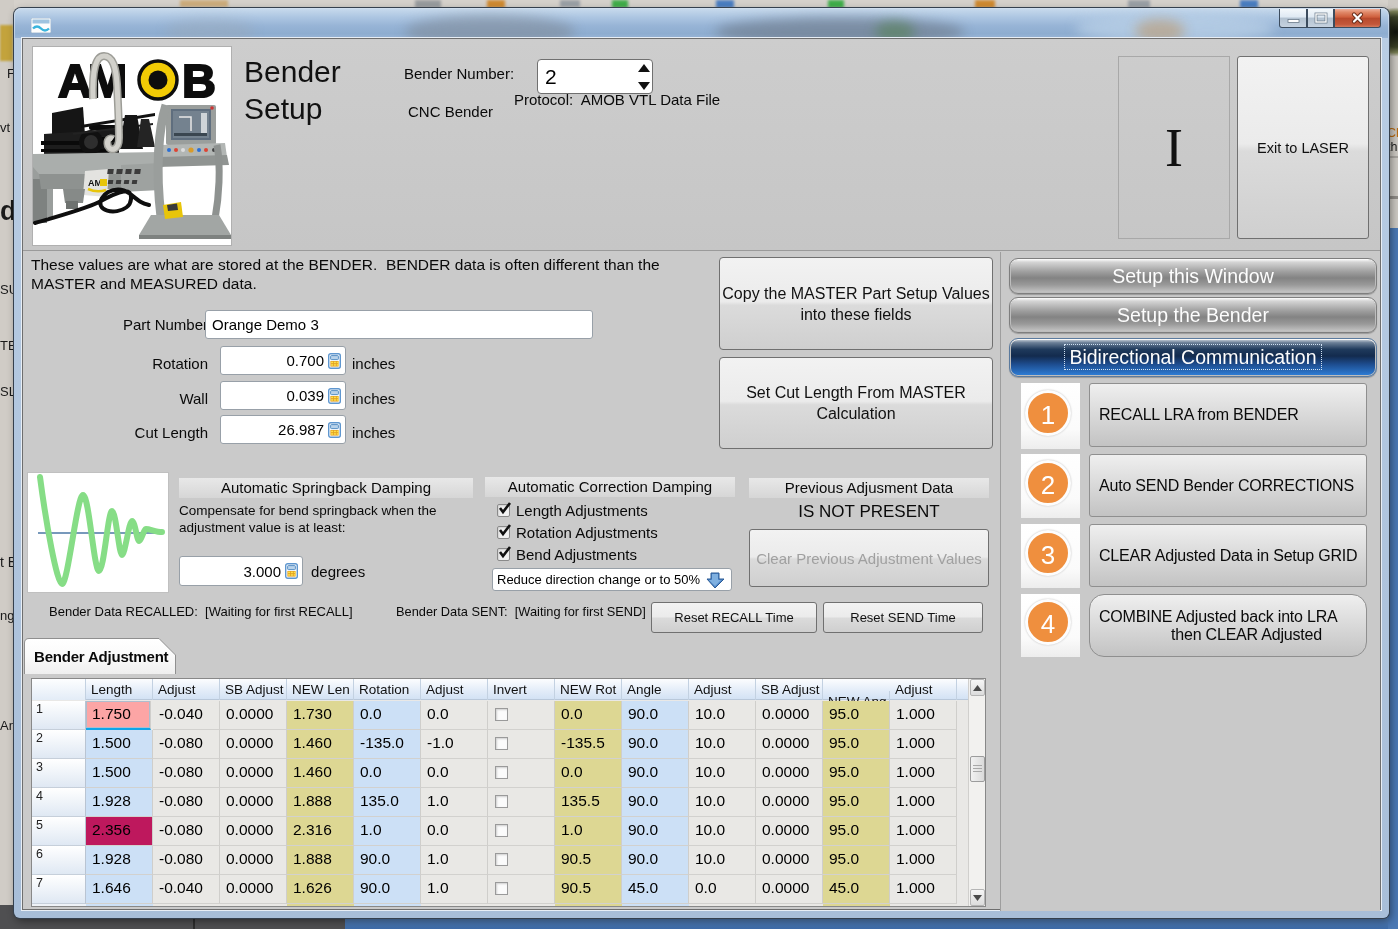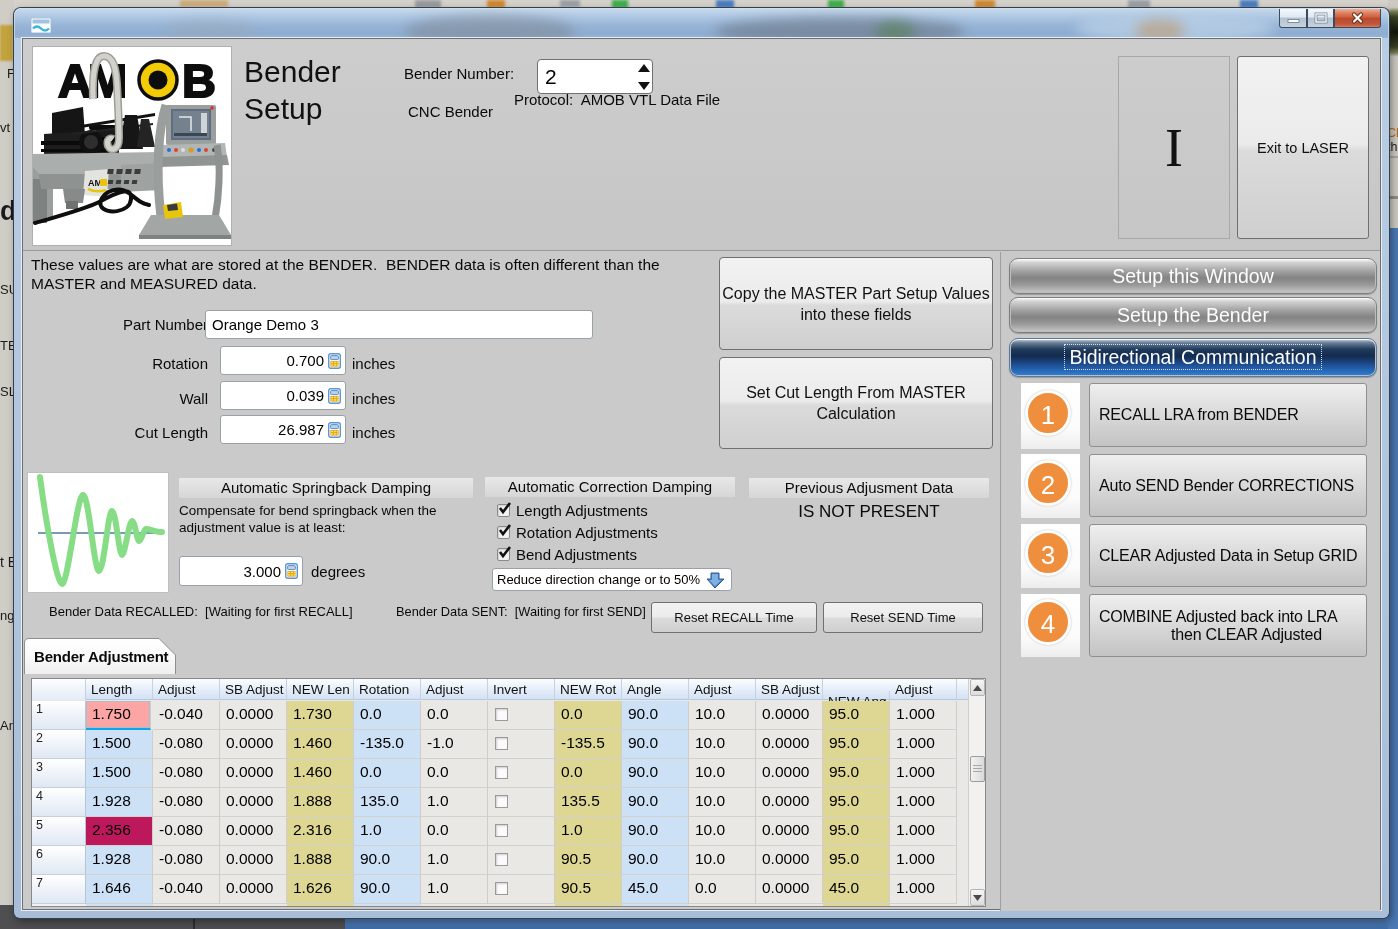--- a/index.html
+++ b/index.html
@@ -328,20 +328,21 @@
       </svg>
     <div class="lbl" style="left:493px;top:507px;">Bend Adjustments</div>
     <div class="fld" style="left:469px;top:529px;width:240px;height:23px;font-size:13px;padding-left:4px;padding-right:26px;border-radius:3px;white-space:nowrap;overflow:hidden;">Reduce direction change or to 50%
       <svg class="abs" style="right:4px;top:2px;" width="22" height="19" viewBox="0 0 22 19">
         <path d="M6 2 L14 2 L14 8 L19 8 L10 17 L2 8 L6 8 Z" fill="#4e86c8" stroke="#2a5a94" stroke-width="1"></path>
         <path d="M7 3 L13 3 L13 9 L16 9 L10 15 L4 9 L7 9 Z" fill="#7fb0e0"></path>
       </svg>
     </div>
     <div class="hdrstrip" style="left:726px;top:439px;width:240px;">Previous Adjusment Data</div>
     <div class="lbl" style="left:726px;top:463px;width:240px;text-align:center;font-size:17px;">IS NOT PRESENT</div>
+    <div class="btn" style="left:726px;top:490px;width:240px;height:58px;font-size:15px;color:#a0a0a0;">Clear Previous Adjustment Values</div>
     <div class="lbl" style="left:26px;top:565px;font-size:13px;">Bender Data RECALLED:&nbsp; [Waiting for first RECALL]</div>
     <div class="lbl" style="left:373px;top:565px;font-size:12.8px;">Bender Data SENT:&nbsp; [Waiting for first SEND]</div>
     <div class="btn" style="left:628px;top:563px;width:166px;height:31px;font-size:13px;">Reset RECALL Time</div>
     <div class="btn" style="left:800px;top:563px;width:160px;height:31px;font-size:13px;">Reset SEND Time</div>
 
     <svg class="abs" style="left:1px;top:599px;" width="154" height="36">
       <defs>
           <linearGradient id="tabg" x1="0" y1="0" x2="0" y2="1">
             <stop offset="0" stop-color="#ffffff"></stop>
             <stop offset="0.5" stop-color="#fafafa"></stop>
@@ -519,17 +520,17 @@
     <div class="gridbtn" style="top:415px;height:63px;">
         <span style="padding-left:9px;">Auto SEND Bender CORRECTIONS</span>
       </div>
     <div class="numsq" style="top:485px;height:64px;"></div>
     <div class="numcirc" style="left:1002px;top:491px;">3</div>
     <div class="gridbtn" style="top:485px;height:63px;">
         <span style="padding-left:9px;">CLEAR Adjusted Data in Setup GRID</span>
       </div>
     <div class="numsq" style="top:555px;height:63px;"></div>
     <div class="numcirc" style="left:1002px;top:560px;">4</div>
-    <div class="gridbtn" style="top:555px;height:63px;">
+    <div class="gridbtn" style="top:555px;height:63px;border-radius:15px;">
         <span style="padding-left:9px;">COMBINE Adjusted back into LRA<br><span style="padding-left:72px;">then CLEAR Adjusted</span></span>
       </div>
   </div>
 </div>
 
 </body></html>

